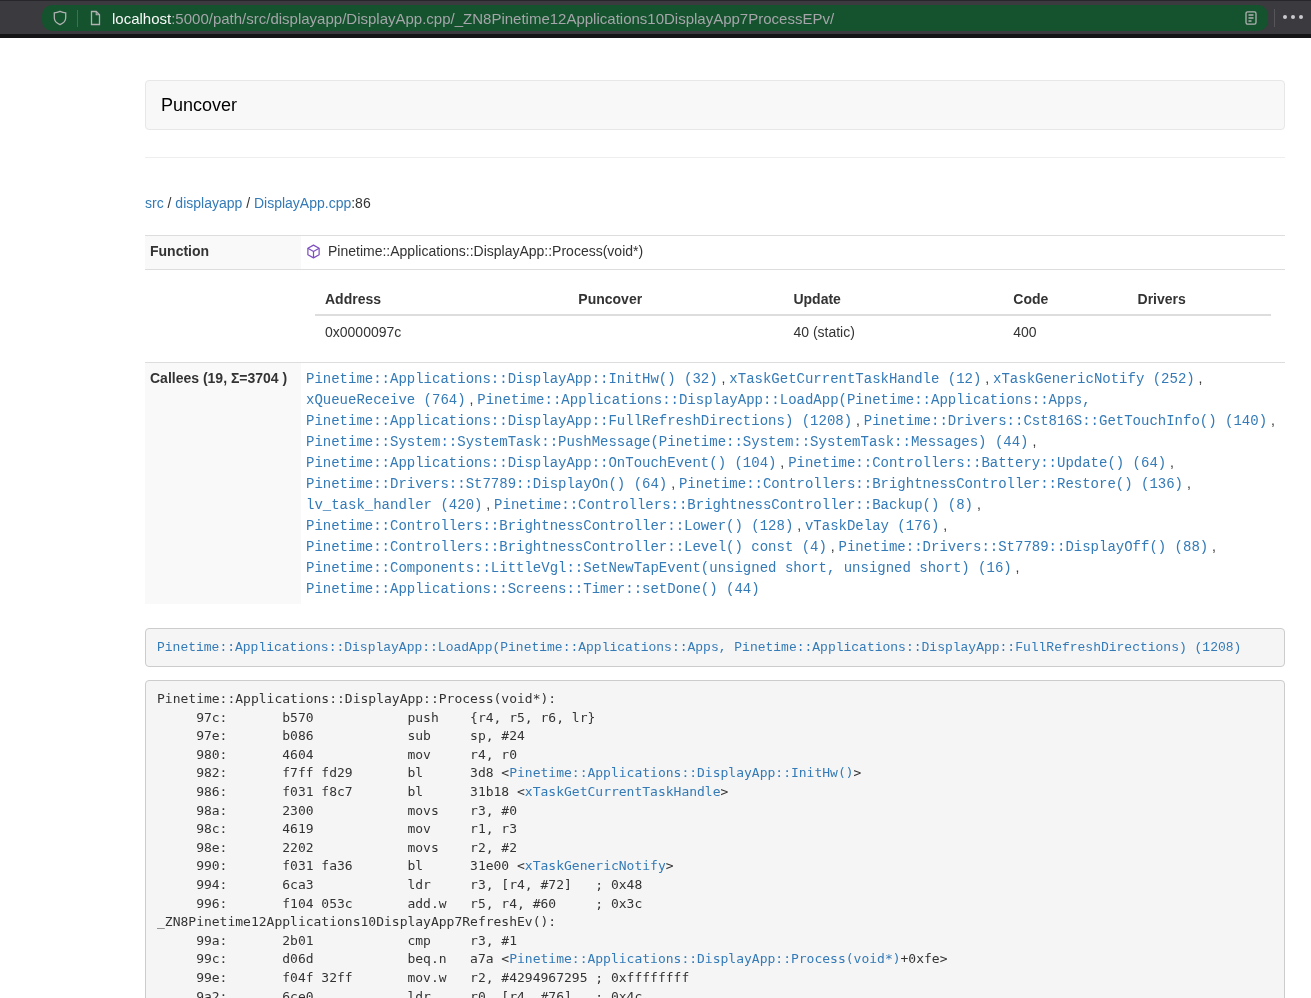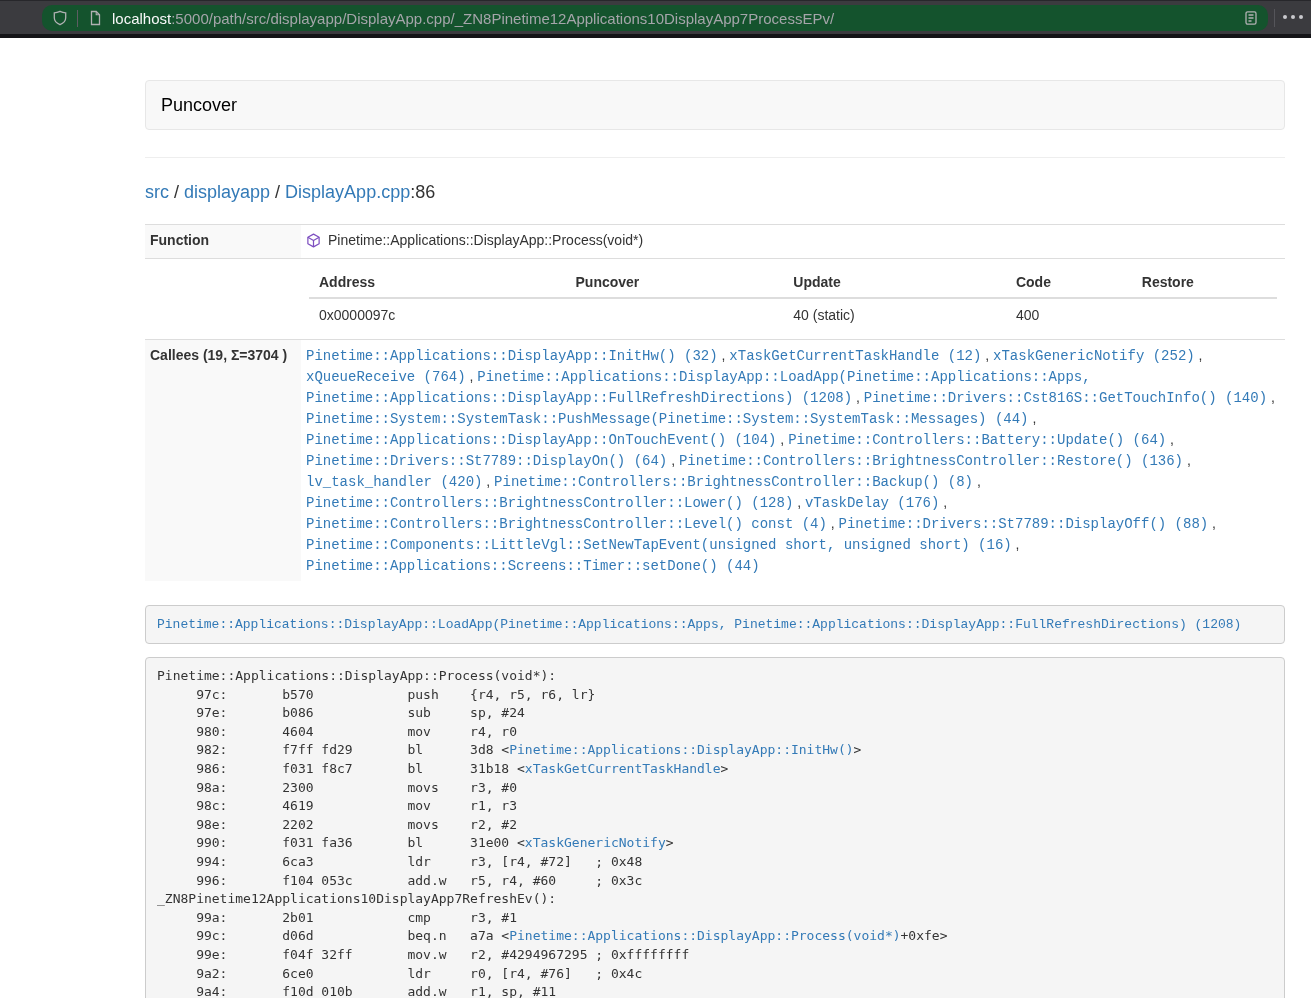--- a/index.html
+++ b/index.html
@@ -41,38 +41,38 @@
 
   .navbar {
     margin-top: 42px; height: 50px;
     background: #f8f8f8; border: 1px solid #e7e7e7; border-radius: 4px;
     line-height: 48px; padding-left: 15px;
   }
   .brand { font-size: 18px; color: #000000; cursor: pointer; }
 
   hr.rule { border: 0; border-top: 1px solid #eee; margin: 27px 0 0 0; }
 
-  .breadcrumb { margin-top: 24px; font-size: 18px; line-height: 20px; }
+  .breadcrumb { margin-top: 35px; font-size: 14px; line-height: 20px; }
   .breadcrumb a { color: #337ab7; text-decoration: none; cursor: pointer; }
   .breadcrumb .sep, .breadcrumb .suffix { color: #333; }
 
   table.outer {
     border-collapse: collapse; table-layout: fixed;
     width: 1140px; margin-top: 22px;
     font-size: 14px; line-height: 20px;
   }
   table.outer > tbody > tr > th,
   table.outer > tbody > tr > td {
     border-top: 1px solid #ddd;
     padding: 5px; text-align: left; vertical-align: top;
   }
   table.outer > tbody > tr > th { font-weight: bold; white-space: nowrap; }
   th.shaded { background: #f9f9f9; }
 
-  td.nested-td { padding: 8px !important; border-top: 1px solid #ddd; }
+  td.nested-td { padding: 14px !important; border-top: 1px solid #ddd; }
   table.inner { border-collapse: collapse; width: 100%; table-layout: fixed; }
   table.inner th {
     padding: 5px 5px 5px 10px; text-align: left; font-weight: bold;
     border-bottom: 2px solid #ddd;
   }
   table.inner td { padding: 6px 5px 6px 10px; }
 
   .fn-cell { display: inline-flex; align-items: center; }
   .pkg { margin-right: 7px; flex: 0 0 auto; }
 
@@ -157,21 +157,21 @@
                 <col style="width:23%">
                 <col style="width:13%">
                 <col style="width:15%">
             </colgroup>
             <thead>
               <tr>
                 <th>Address</th>
                 <th>Puncover</th>
                 <th>Update</th>
                 <th>Code</th>
-                <th>Restore</th>
+                <th>Drivers</th>
               </tr>
             </thead>
             <tbody>
               <tr>
                 <td>0x0000097c</td>
                 <td></td>
                 <td>40 (static)</td>
                 <td>400</td>
                 <td></td>
               </tr>

